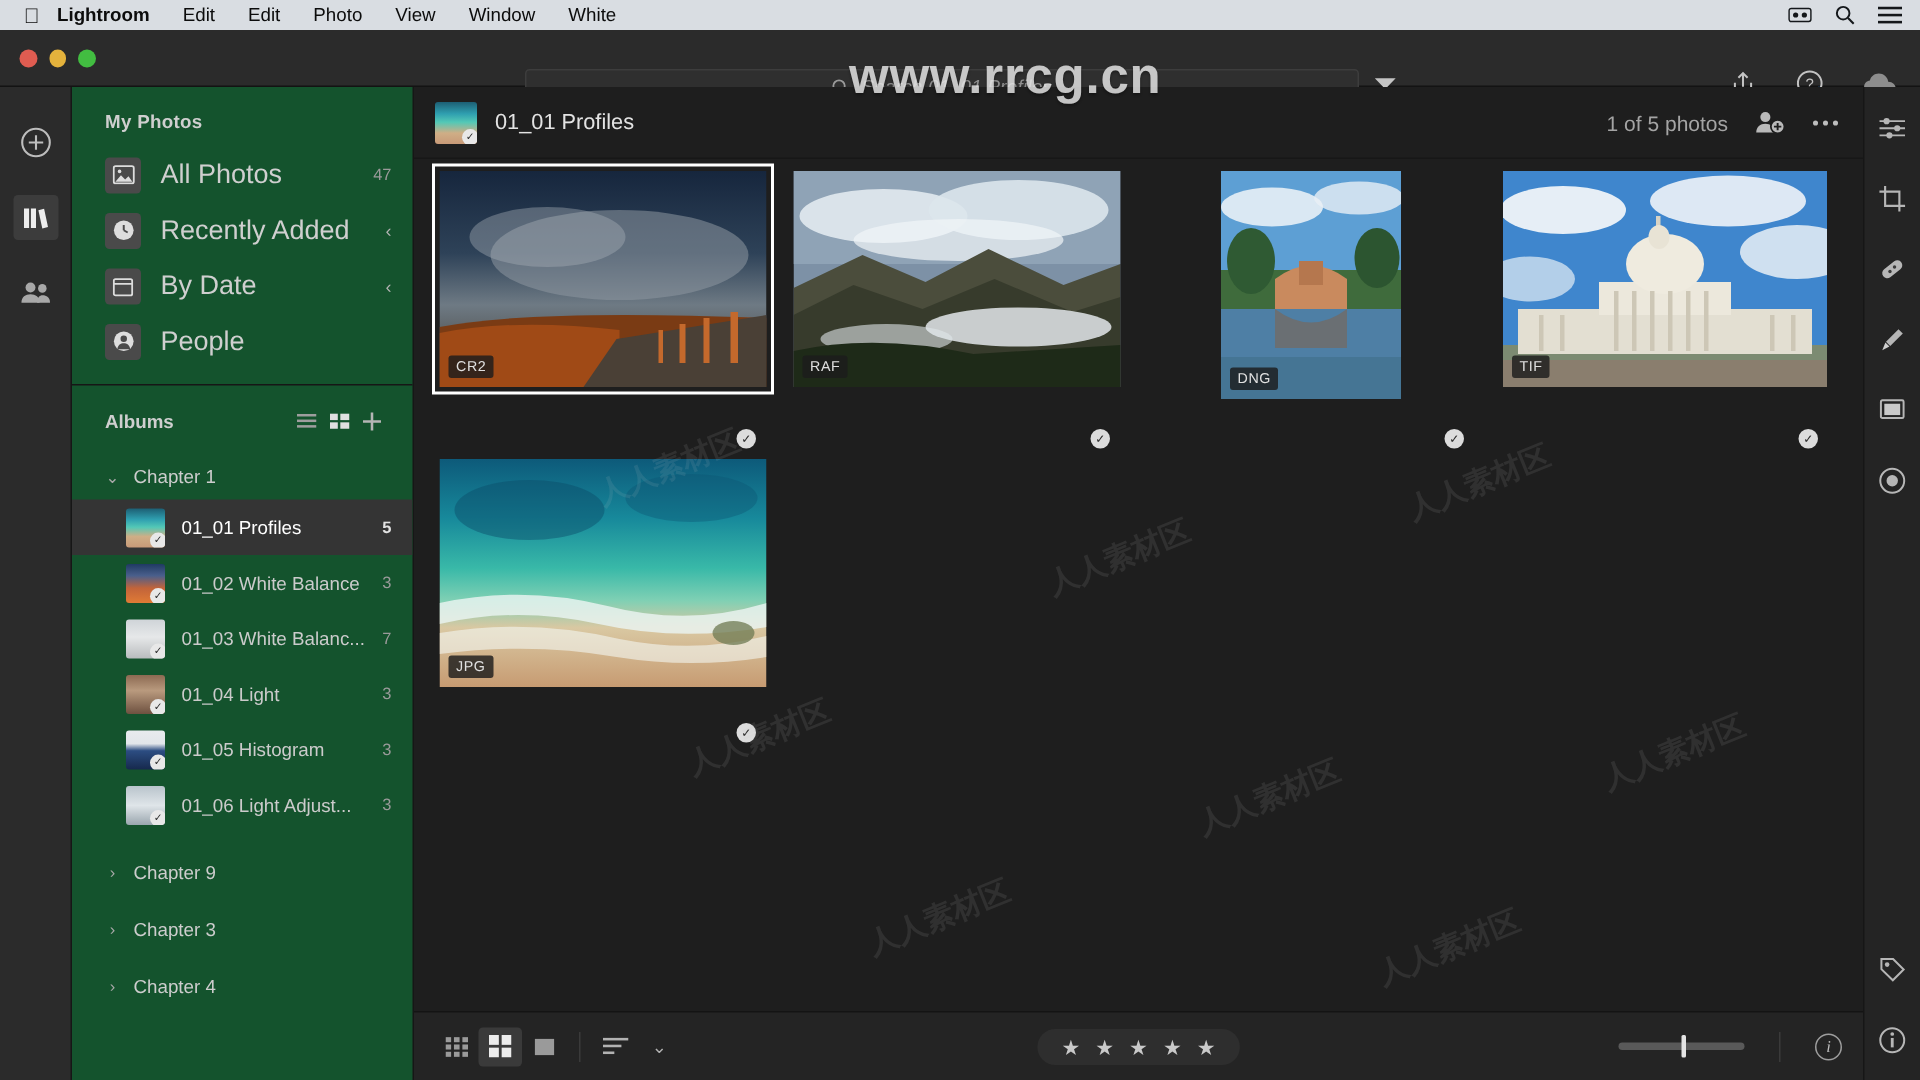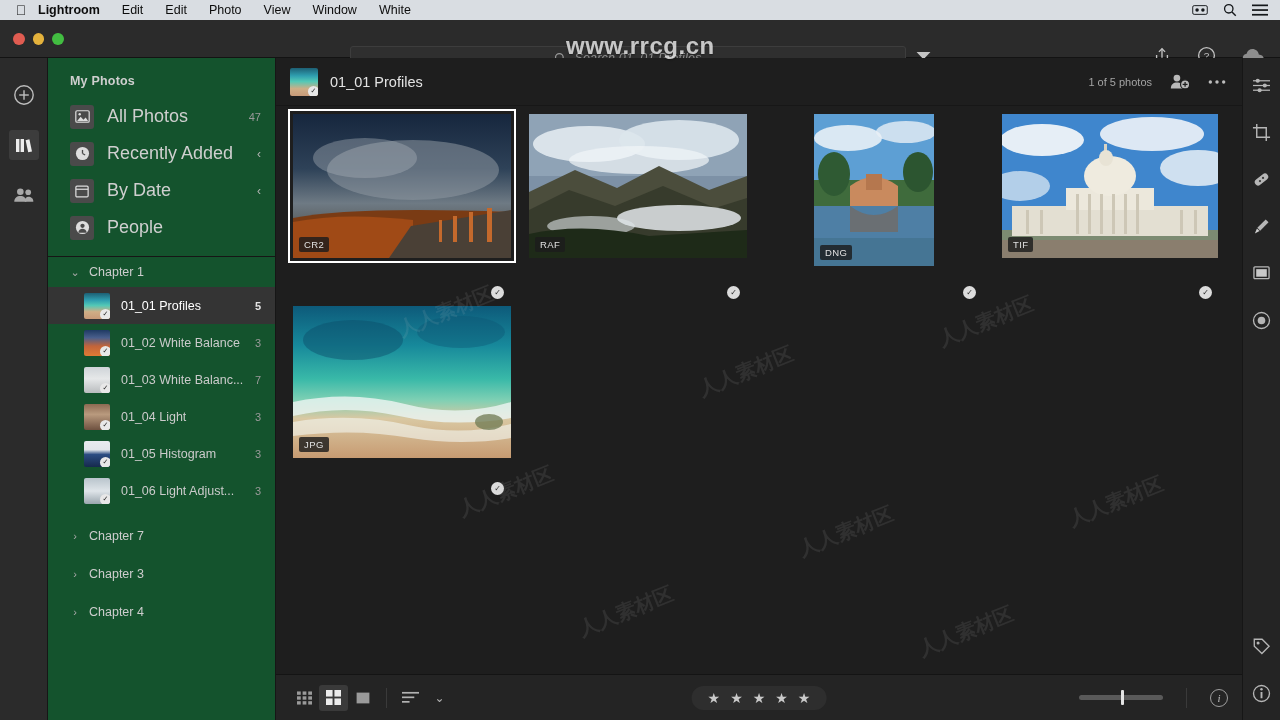--- a/index.html
+++ b/index.html
@@ -27,21 +27,21 @@
 
   .searchwrap { position:absolute; left:350px; top:26px; width:556px; height:24px;
     background:#2f2f2f; border:1px solid #3d3d3d; border-radius:3px;
     display:flex; align-items:center; justify-content:center; gap:7px; }
   .searchwrap .s-ph { font-size:12.5px; color:#8e8e8e; font-style:italic; letter-spacing:.2px; }
   .filter-ico { position:absolute; left:916px; top:31px; }
 
   .tb-right { position:absolute; right:14px; top:26px; display:flex; align-items:center; gap:26px; }
 
   
-  .wm-url { position:absolute; left:566px; top:12px; font-size:24px; font-weight:bold;
+  .wm-url { position:absolute; left:566px; top:12px; font-size:34px; font-weight:bold;
     color:#e9e9e9; opacity:.82; letter-spacing:.5px; z-index:40; pointer-events:none;
     text-shadow:0 1px 2px rgba(0,0,0,.4); }
 
   
   .body { position:absolute; top:38px; left:0; width:1280px; height:662px; display:flex; }
 
   
   .rail { width:48px; background:#2b2b2b; display:flex; flex-direction:column;
     align-items:center; padding-top:22px; gap:20px; border-right:1px solid #161616; }
   .rail-btn { width:30px; height:30px; display:flex; align-items:center; justify-content:center;
@@ -82,21 +82,21 @@
     border-radius:50%; background:#e8e8e8; display:flex; align-items:center; justify-content:center;
     color:#2a2a2a; font-size:7px; }
 
   
   .main { flex:1; background:#1e1e1e; position:relative; display:flex; flex-direction:column; }
   .album-header { height:48px; display:flex; align-items:center; padding:0 16px 0 14px; gap:12px;
     border-bottom:1px solid #171717; }
   .ah-thumb { width:28px; height:28px; border-radius:2px; position:relative; overflow:hidden; }
   .ah-title { font-size:14.5px; color:#e3e3e3; }
   .ah-right { margin-left:auto; display:flex; align-items:center; gap:18px; }
-  .ah-count { font-size:11px; color:#a4a4a4; }
+  .ah-count { font-size:14px; color:#a4a4a4; }
 
   .grid { flex:1; padding:8px 0 0 8px; display:flex; flex-wrap:wrap; align-content:flex-start; }
   .cell { width:236px; height:192px; padding:0; display:flex; flex-direction:column;
     align-items:center; position:relative; }
   .ph { position:relative; }
   .ph img, .ph .img { display:block; }
   .ph.selected { outline:2px solid #ffffff; outline-offset:3px; }
   .ph-badge { position:absolute; left:6px; bottom:6px; background:rgba(28,28,28,.82);
     color:#e0e0e0; font-size:9.5px; padding:2px 5px; border-radius:2px; letter-spacing:.4px; }
   .cell-check { position:absolute; right:16px; bottom:7px; width:13px; height:13px; border-radius:50%;
@@ -273,20 +273,44 @@
             <circle cx="8" cy="8" r="7" fill="#ddd"></circle>
             <circle cx="8" cy="6.2" r="2.3" fill="#4a4a4a"></circle>
             <path d="M3.4 13.6 C3.8 10.6 5.8 9.4 8 9.4 C10.2 9.4 12.2 10.6 12.6 13.6 Z" fill="#4a4a4a"></path>
           </svg>
         </span>
         <span class="nav-label">People</span>
       </div>
 
       <div class="sb-sep"></div>
 
+      <div class="albums-head">
+        <span class="t">Albums</span>
+        <span class="ah-btn">
+          <svg width="13" height="12" viewBox="0 0 14 12">
+            <rect x="0" y="0.6" width="14" height="1.8" fill="#9e9e9e"></rect>
+            <rect x="0" y="4.6" width="14" height="1.8" fill="#9e9e9e"></rect>
+            <rect x="0" y="8.6" width="14" height="1.8" fill="#9e9e9e"></rect>
+          </svg>
+        </span>
+        <span class="ah-btn">
+          <svg width="13" height="12" viewBox="0 0 14 12">
+            <rect x="0" y="0.4" width="5.6" height="4.6" fill="#e0e0e0"></rect>
+            <rect x="7.4" y="0.4" width="6.6" height="4.6" fill="#e0e0e0"></rect>
+            <rect x="0" y="6.6" width="5.6" height="4.6" fill="#e0e0e0"></rect>
+            <rect x="7.4" y="6.6" width="6.6" height="4.6" fill="#e0e0e0"></rect>
+          </svg>
+        </span>
+        <span class="ah-btn">
+          <svg width="14" height="14" viewBox="0 0 14 14">
+            <line x1="7" y1="1" x2="7" y2="13" stroke="#b5b5b5" stroke-width="1.7"></line>
+            <line x1="1" y1="7" x2="13" y2="7" stroke="#b5b5b5" stroke-width="1.7"></line>
+          </svg>
+        </span>
+      </div>
 
       <div class="tree">
         <div class="chapter">
           <span class="chev">⌄</span>
           <span>Chapter 1</span>
         </div>
 
         <div class="album sel">
           <span class="album-thumb" style="background:linear-gradient(#1d5f74 0%,#2f9fb0 28%,#53c8b6 48%,#cfae86 72%,#c89a78 100%);">
             <span class="sync-badge">✓</span>
@@ -330,21 +354,21 @@
         <div class="album">
           <span class="album-thumb" style="background:linear-gradient(#b9c4cc 0%,#dfe5e9 50%,#9aa6ae 100%);">
             <span class="sync-badge">✓</span>
           </span>
           <span class="album-name">01_06 Light Adjust...</span>
           <span class="album-count">3</span>
         </div>
 
         <div class="chapter" style="margin-top:12px">
           <span class="chev">›</span>
-          <span>Chapter 7</span>
+          <span>Chapter 9</span>
         </div>
         <div class="chapter" style="margin-top:8px">
           <span class="chev">›</span>
           <span>Chapter 3</span>
         </div>
         <div class="chapter" style="margin-top:8px">
           <span class="chev">›</span>
           <span>Chapter 4</span>
         </div>
       </div>

